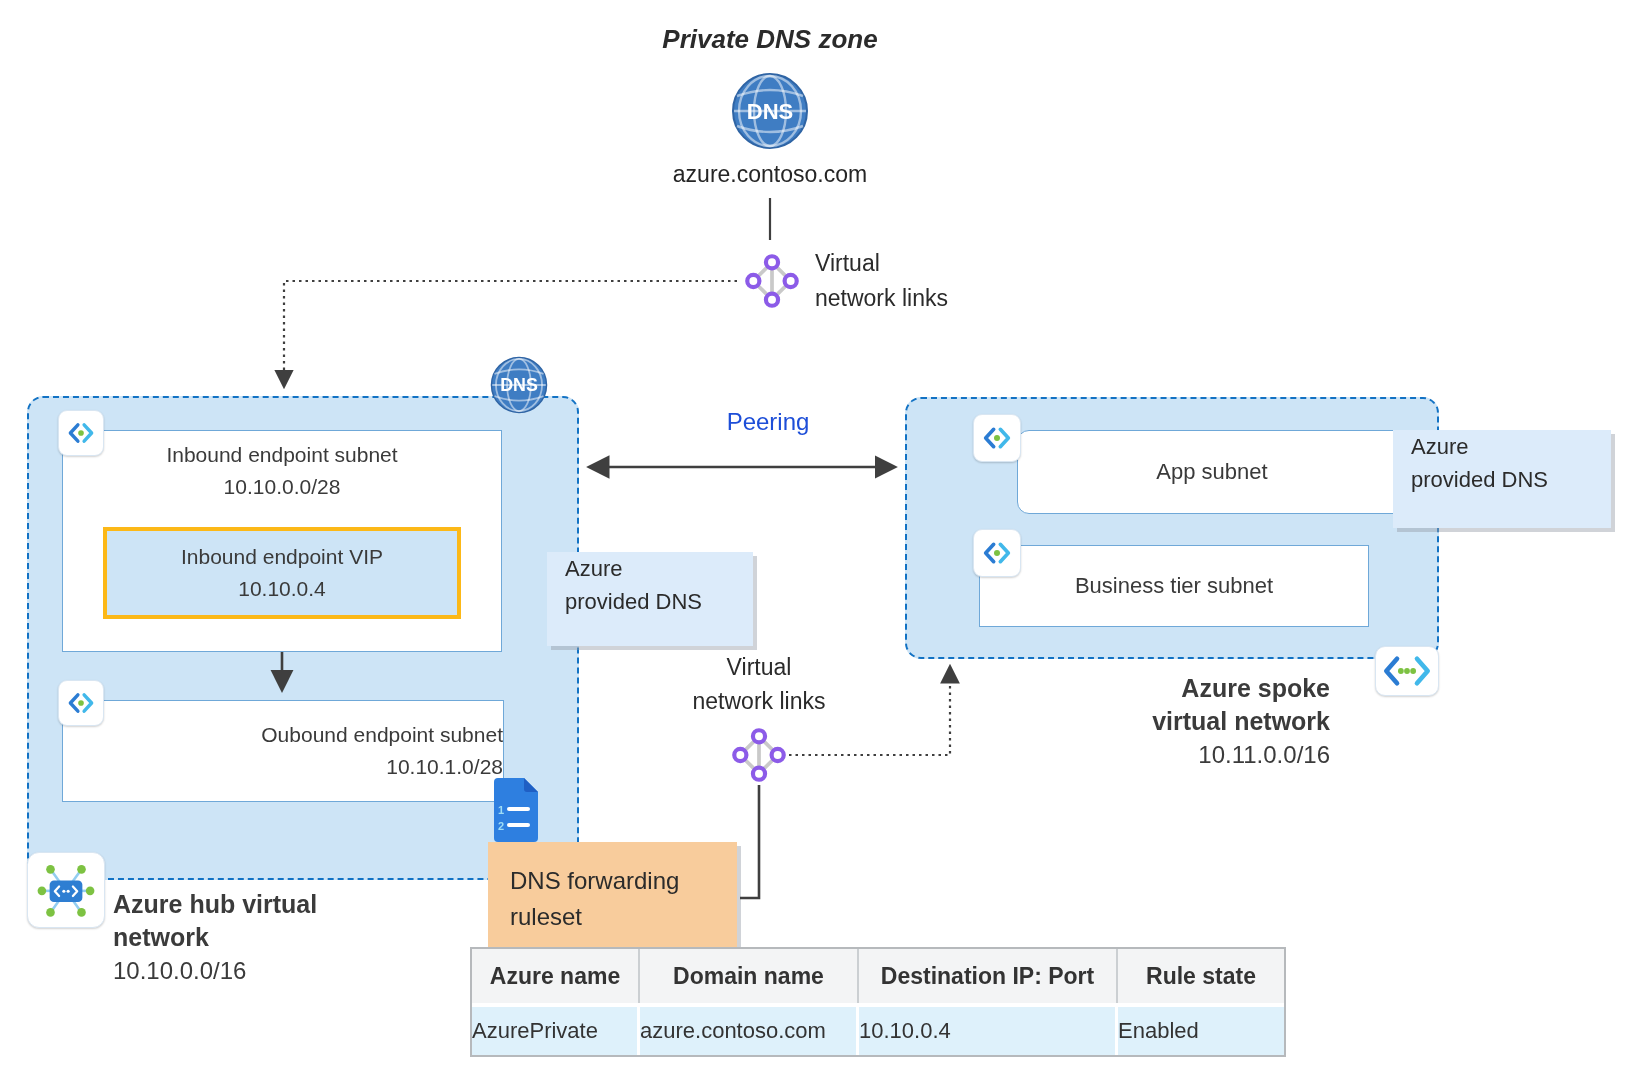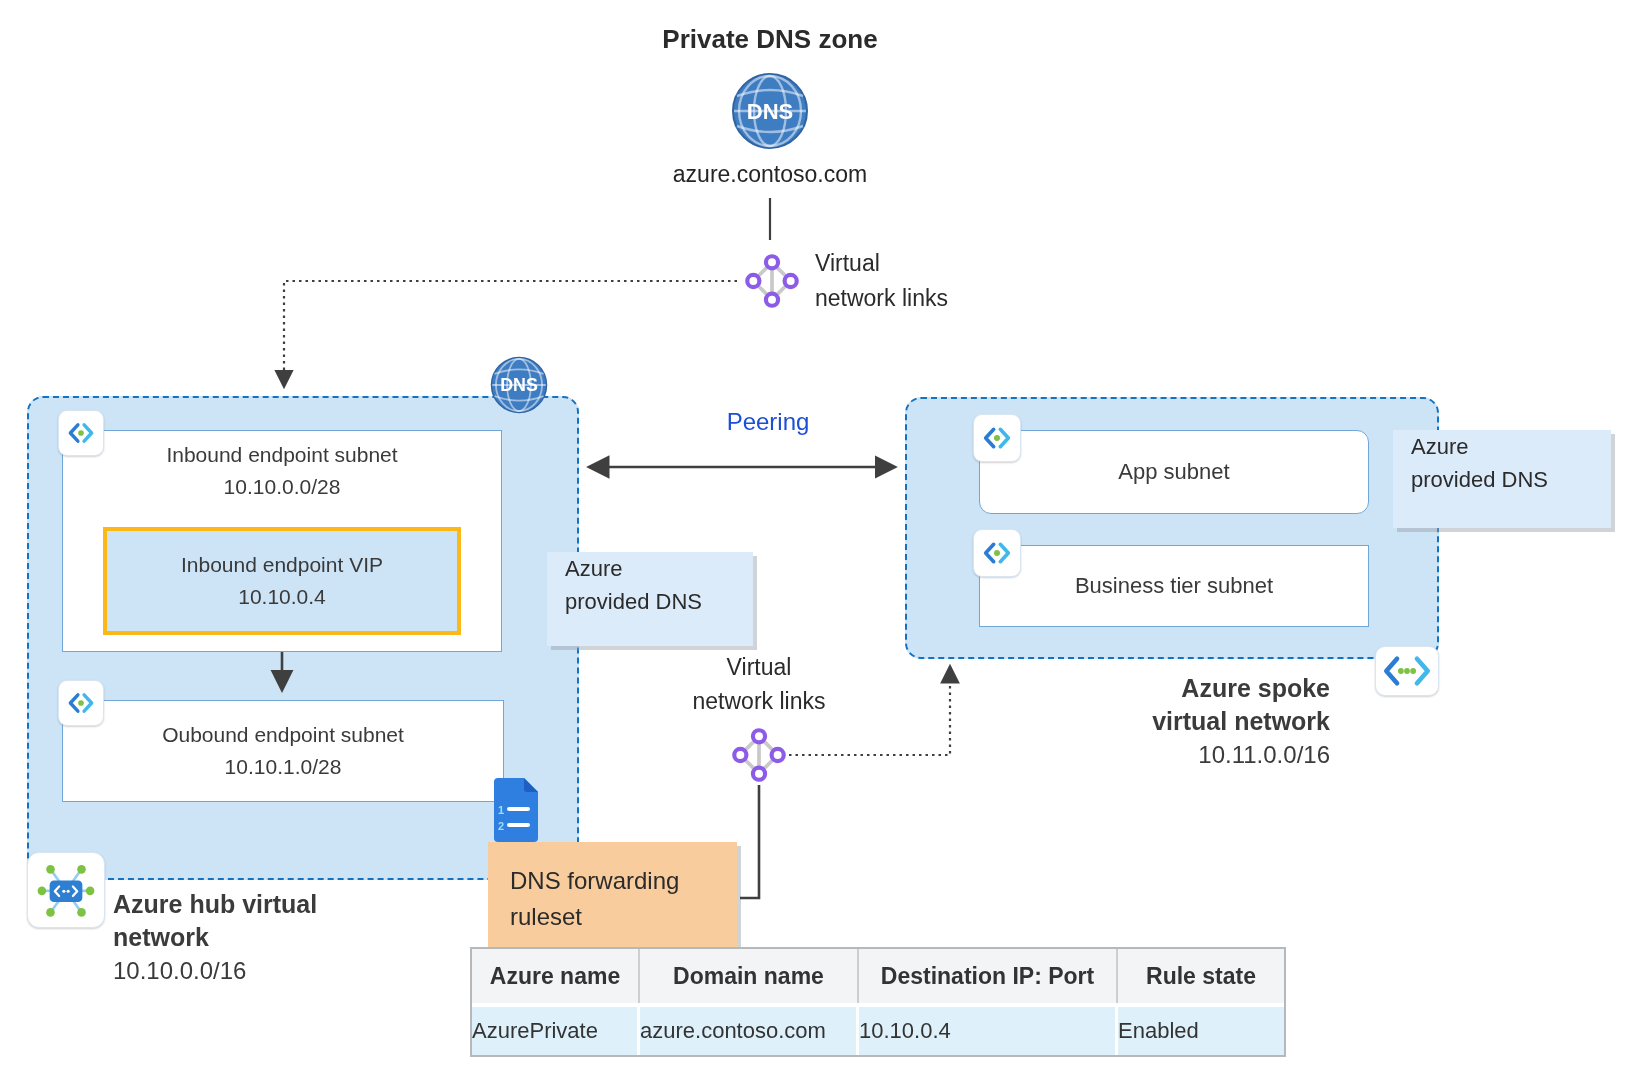--- a/index.html
+++ b/index.html
@@ -15,21 +15,21 @@
     font-family:"Liberation Sans",sans-serif;color:var(--text);}
   .abs{position:absolute;}
   .vnet{background:var(--vnet-fill);border:2px dashed var(--vnet-border);border-radius:16px;}
   .whitebox{background:#fff;border:1.5px solid var(--box-border);display:flex;flex-direction:column;
     align-items:center;justify-content:center;text-align:center;font-size:21px;line-height:32px;color:var(--text);}
   .badge{background:#fff;border:1px solid #d9e6f2;border-radius:9px;box-shadow:0 1px 2px rgba(0,0,0,.18);
     display:flex;align-items:center;justify-content:center;}
   .panel{background:var(--panel-fill);box-shadow:4px 4px 0 rgba(150,158,168,.45);
     display:flex;flex-direction:column;padding-left:18px;
     font-size:22px;line-height:33px;color:#2b2b2b;}
-  .title{font-weight:bold;color:#2b2b2b;}
+  .title{font-weight:bold;color:#2b2b2b;font-style:italic;}
   .ctr{text-align:center;}
   .netlabel{font-weight:bold;font-size:25px;line-height:33px;color:#3b3b3b;}
   .cidr{font-weight:normal;font-size:24px;}
   svg{display:block;overflow:visible;}
   
   #rules-table{position:absolute;left:470px;top:947px;width:816px;border:2px solid var(--table-border);box-sizing:border-box;}
   .trow{display:grid;grid-template-columns:168px 219px 259px 166px;}
   .th{background:var(--header-fill);height:54px;display:flex;align-items:center;justify-content:center;
     font-weight:bold;font-size:23px;color:#333;border-right:2px solid var(--divider);box-sizing:border-box;}
   .th:last-child{border-right:none;}
@@ -101,28 +101,28 @@
     <div>10.10.0.0/28</div>
   </div>
   <div class="abs badge" style="left:58px;top:410px;width:44px;height:44px;">
     <svg width="30" height="30" viewBox="0 0 48 48" fill="none">
       <path d="M19 11 L7 24 L19 37" stroke="var(--icon-blue)" stroke-width="5.5" stroke-linecap="round" stroke-linejoin="round"></path>
       <path d="M29 11 L41 24 L29 37" stroke="var(--icon-cyan)" stroke-width="5.5" stroke-linecap="round" stroke-linejoin="round"></path>
       <circle cx="24" cy="24" r="4.5" fill="var(--green)"></circle>
     </svg>
   </div>
 
-  <div class="abs" style="left:103px;top:527px;width:358px;height:108px;background:var(--vnet-fill);
+  <div class="abs" style="left:103px;top:527px;width:358px;height:92px;background:var(--vnet-fill);
        border:4px solid var(--gold);box-sizing:border-box;display:flex;flex-direction:column;
        align-items:center;justify-content:center;font-size:21px;line-height:32px;">
     <div>Inbound endpoint VIP</div>
     <div>10.10.0.4</div>
   </div>
 
-  <div class="abs whitebox" style="left:62px;top:700px;width:440px;height:100px;">
+  <div class="abs whitebox" style="left:62px;top:700px;width:440px;height:100px;align-items:flex-end;">
     <div>Oubound endpoint subnet</div>
     <div>10.10.1.0/28</div>
   </div>
   <div class="abs badge" style="left:58px;top:680px;width:44px;height:44px;">
     <svg width="30" height="30" viewBox="0 0 48 48" fill="none">
       <path d="M19 11 L7 24 L19 37" stroke="var(--icon-blue)" stroke-width="5.5" stroke-linecap="round" stroke-linejoin="round"></path>
       <path d="M29 11 L41 24 L29 37" stroke="var(--icon-cyan)" stroke-width="5.5" stroke-linecap="round" stroke-linejoin="round"></path>
       <circle cx="24" cy="24" r="4.5" fill="var(--green)"></circle>
     </svg>
   </div>
@@ -162,21 +162,21 @@
 
   <div class="abs panel" style="left:547px;top:552px;width:188px;height:94px;">
     <div>Azure</div>
     <div>provided DNS</div>
   </div>
 
   <div class="abs ctr" style="left:618px;top:408px;width:300px;font-size:24px;color:#1d4ed8;">Peering</div>
 
   <div class="abs vnet" style="left:905px;top:397px;width:530px;height:258px;"></div>
 
-  <div class="abs whitebox" style="left:979px;top:430px;width:388px;height:82px;font-size:22px;border-radius:12px;">
+  <div class="abs whitebox" style="left:1017px;top:430px;width:388px;height:82px;font-size:22px;border-radius:12px;">
     <div>App subnet</div>
   </div>
   <div class="abs badge" style="left:973px;top:414px;width:46px;height:46px;">
     <svg width="32" height="32" viewBox="0 0 48 48" fill="none">
       <path d="M19 11 L7 24 L19 37" stroke="var(--icon-blue)" stroke-width="5.5" stroke-linecap="round" stroke-linejoin="round"></path>
       <path d="M29 11 L41 24 L29 37" stroke="var(--icon-cyan)" stroke-width="5.5" stroke-linecap="round" stroke-linejoin="round"></path>
       <circle cx="24" cy="24" r="4.5" fill="var(--green)"></circle>
     </svg>
   </div>
 

